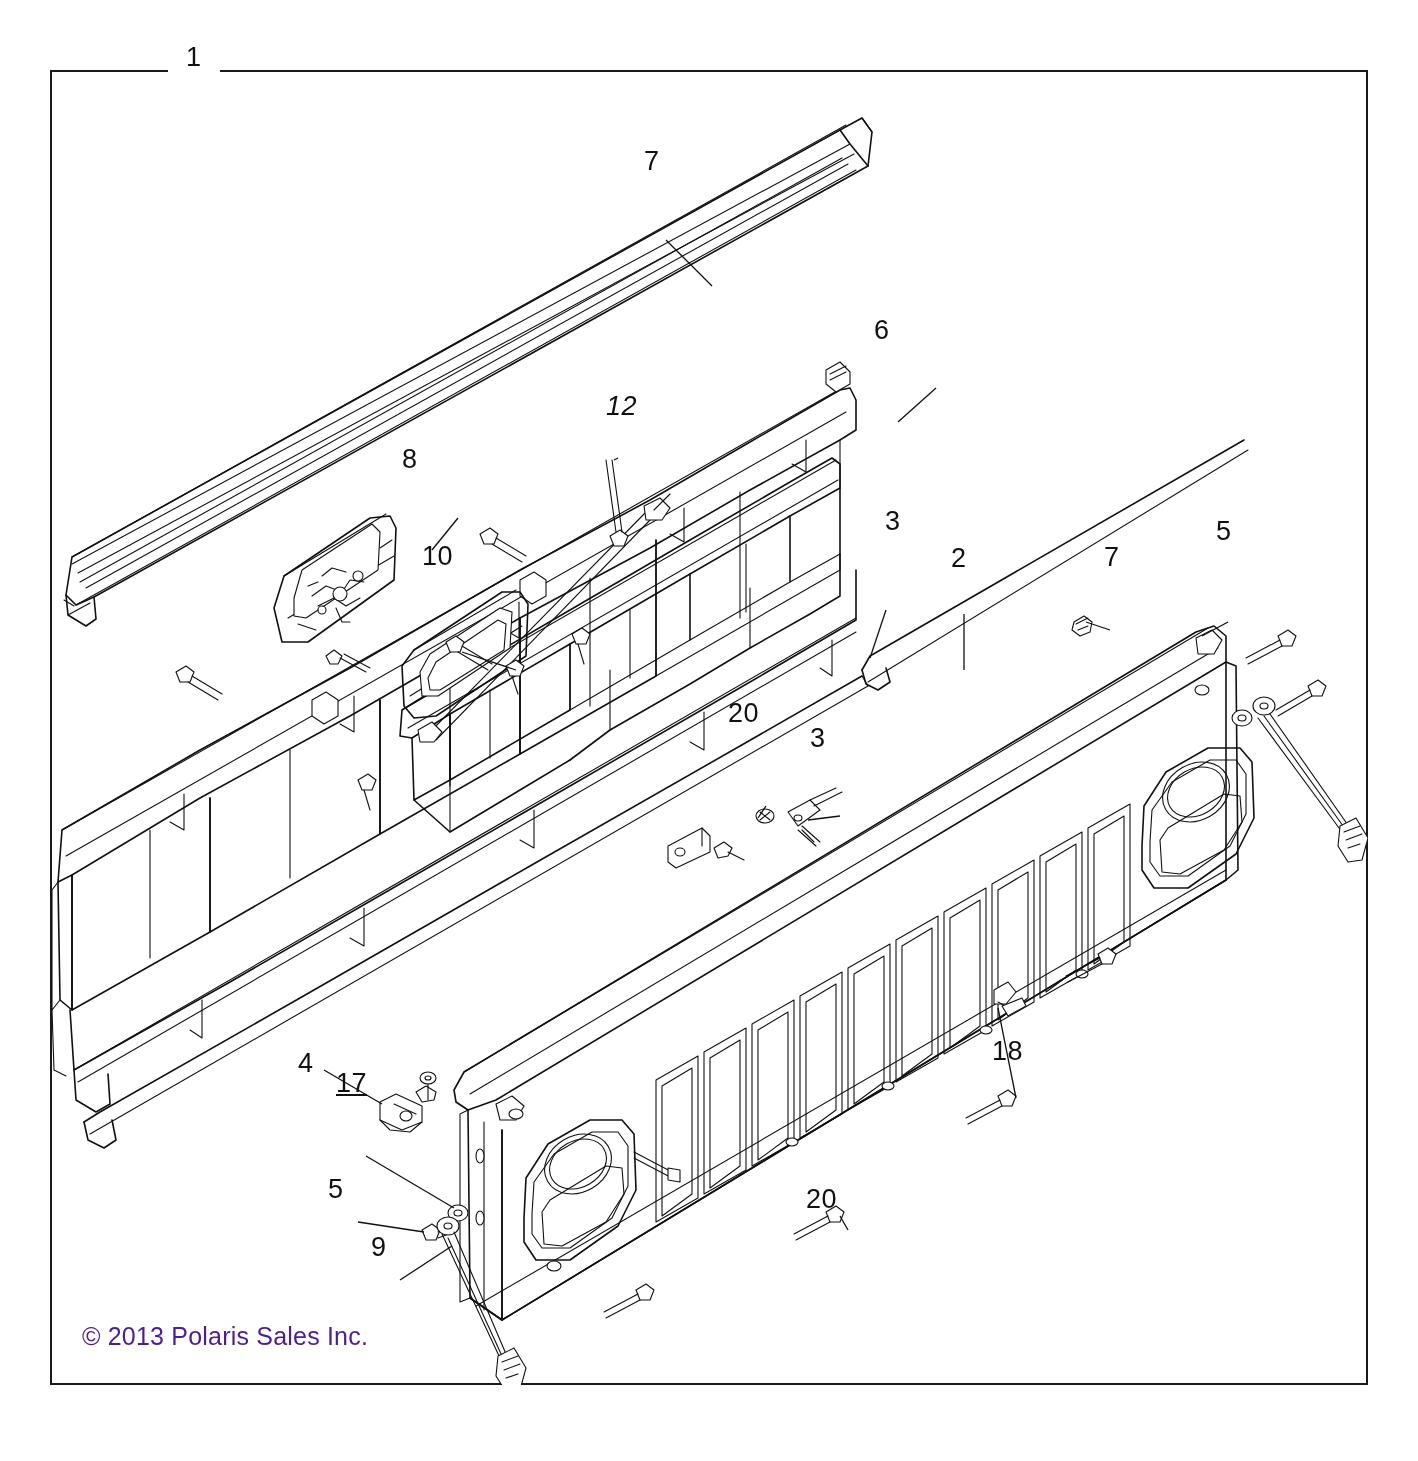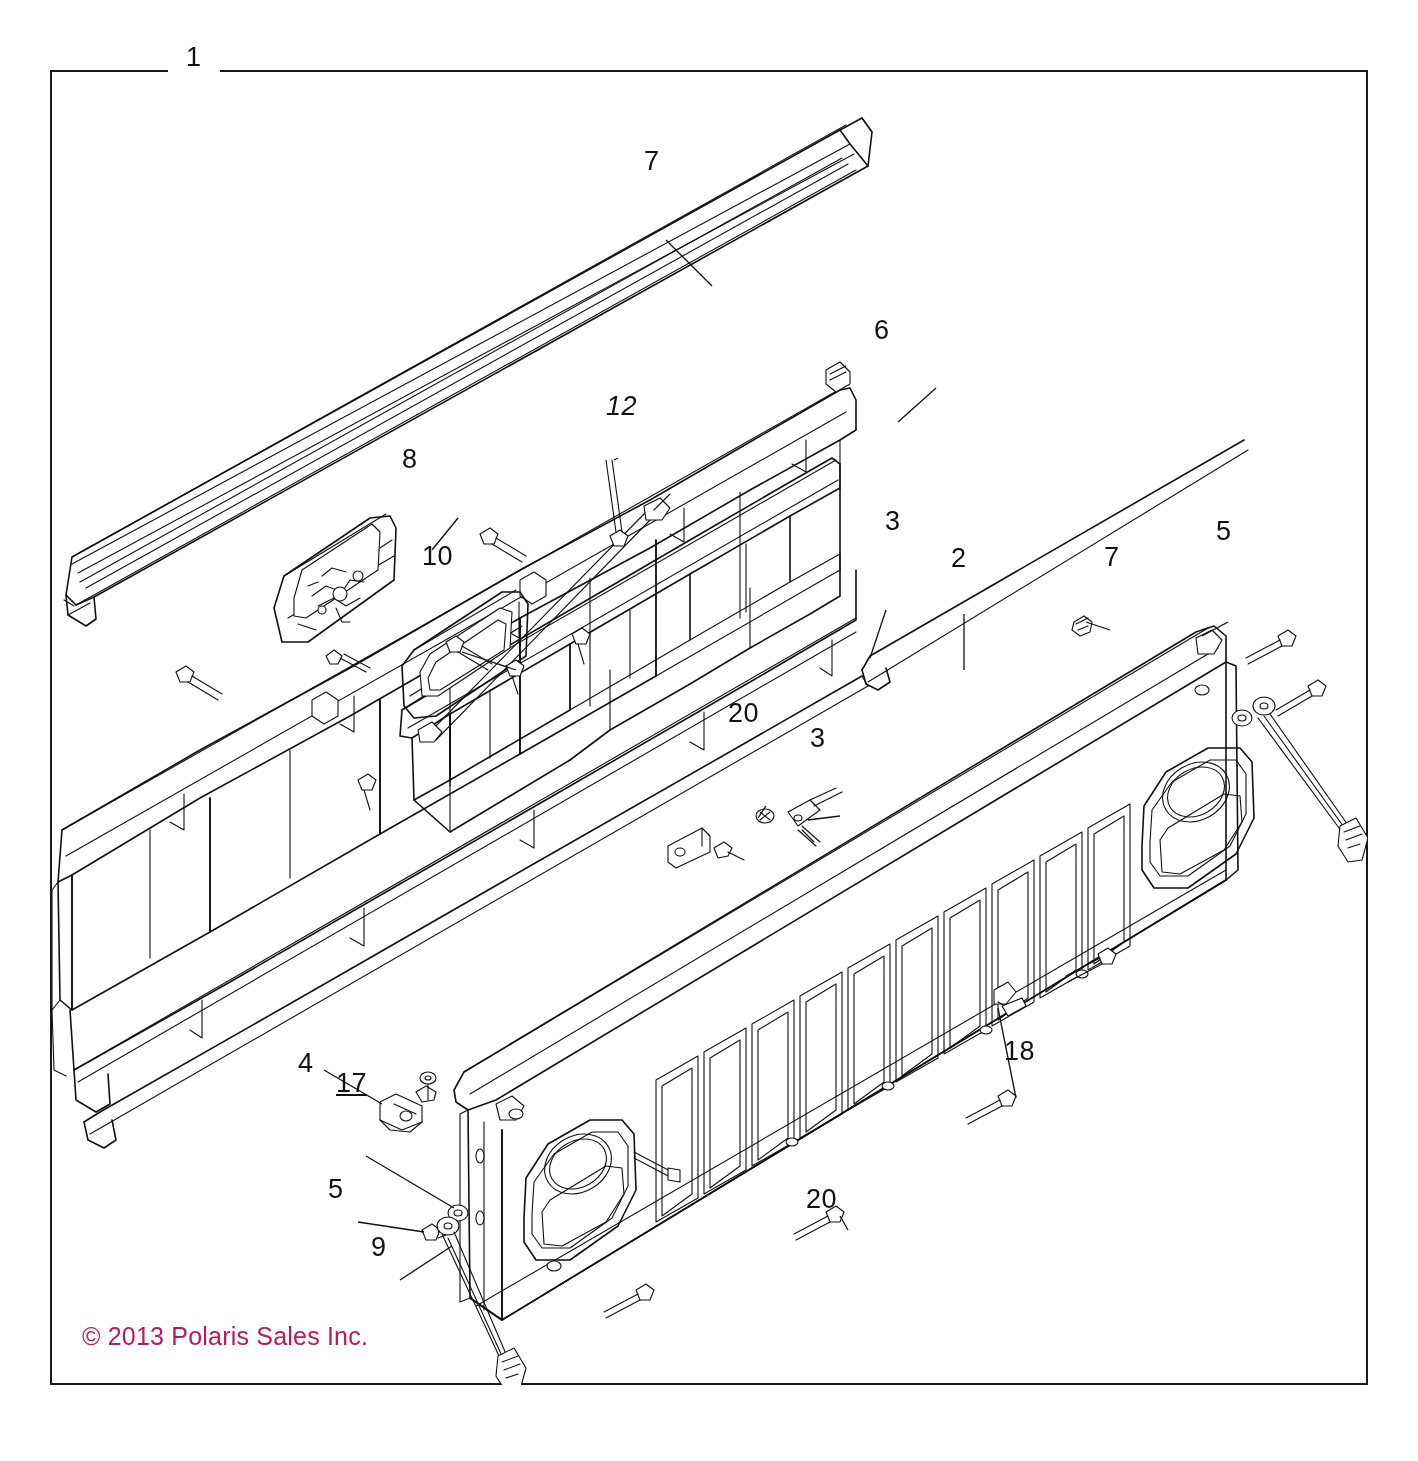--- a/index.html
+++ b/index.html
@@ -9,21 +9,21 @@
   #sheet{position:absolute;left:0;top:0;width:1418px;height:1461px;background:#fff;}
   
   #frame{position:absolute;left:50px;top:70px;width:1318px;height:1315px;
          border:2px solid #1a1a1a;box-sizing:border-box;background:transparent;}
   
   #callout-1-mask{position:absolute;left:168px;top:62px;width:52px;height:18px;background:#fff;}
   .cal{position:absolute;font-family:"Liberation Sans", sans-serif;
        font-size:27px;line-height:1;color:#111;letter-spacing:0.5px;
        -webkit-font-smoothing:none;}
   #art{position:absolute;left:50px;top:70px;width:1318px;height:1315px;}
-  #copyright{position:absolute;left:82px;top:1322px;font-size:25px;color:#be185d;
+  #copyright{position:absolute;left:82px;top:1322px;font-size:25px;color:#4c1d95;
              letter-spacing:0.2px;white-space:nowrap;}
   svg{display:block;}
   .ln{fill:none;stroke:#111;stroke-width:1.6;stroke-linejoin:round;stroke-linecap:round;}
   .lnT{fill:none;stroke:#111;stroke-width:1.1;stroke-linejoin:round;stroke-linecap:round;}
   .lnFt{fill:#fff;stroke:#111;stroke-width:1.1;stroke-linejoin:round;stroke-linecap:round;}
   .lead{fill:none;stroke:#111;stroke-width:1.3;}
 </style>
 </head>
 <body>
 
@@ -432,21 +432,21 @@
   <span class="cal" style="left:606px;top:393px;font-style:italic;">12</span>
   <span class="cal" style="left:402px;top:446px;">8</span>
   <span class="cal" style="left:422px;top:543px;">10</span>
   <span class="cal" style="left:885px;top:508px;">3</span>
   <span class="cal" style="left:951px;top:545px;">2</span>
   <span class="cal" style="left:1104px;top:544px;">7</span>
   <span class="cal" style="left:1216px;top:518px;">5</span>
   <span class="cal" style="left:728px;top:700px;">20</span>
   <span class="cal" style="left:810px;top:725px;">3</span>
   <span class="cal" style="left:298px;top:1050px;">4</span>
-  <span class="cal" style="left:992px;top:1038px;margin-left:12px;">18</span>
+  <span class="cal" style="left:992px;top:1038px;">18</span>
   <span class="cal" style="left:806px;top:1186px;">20</span>
   <span class="cal" style="left:336px;top:1070px;text-decoration:underline;">17</span>
   <span class="cal" style="left:328px;top:1176px;">5</span>
   <span class="cal" style="left:371px;top:1234px;">9</span>
 
   <div id="copyright">© 2013 Polaris Sales Inc.</div>
 
 </div>
 
 </body></html>

